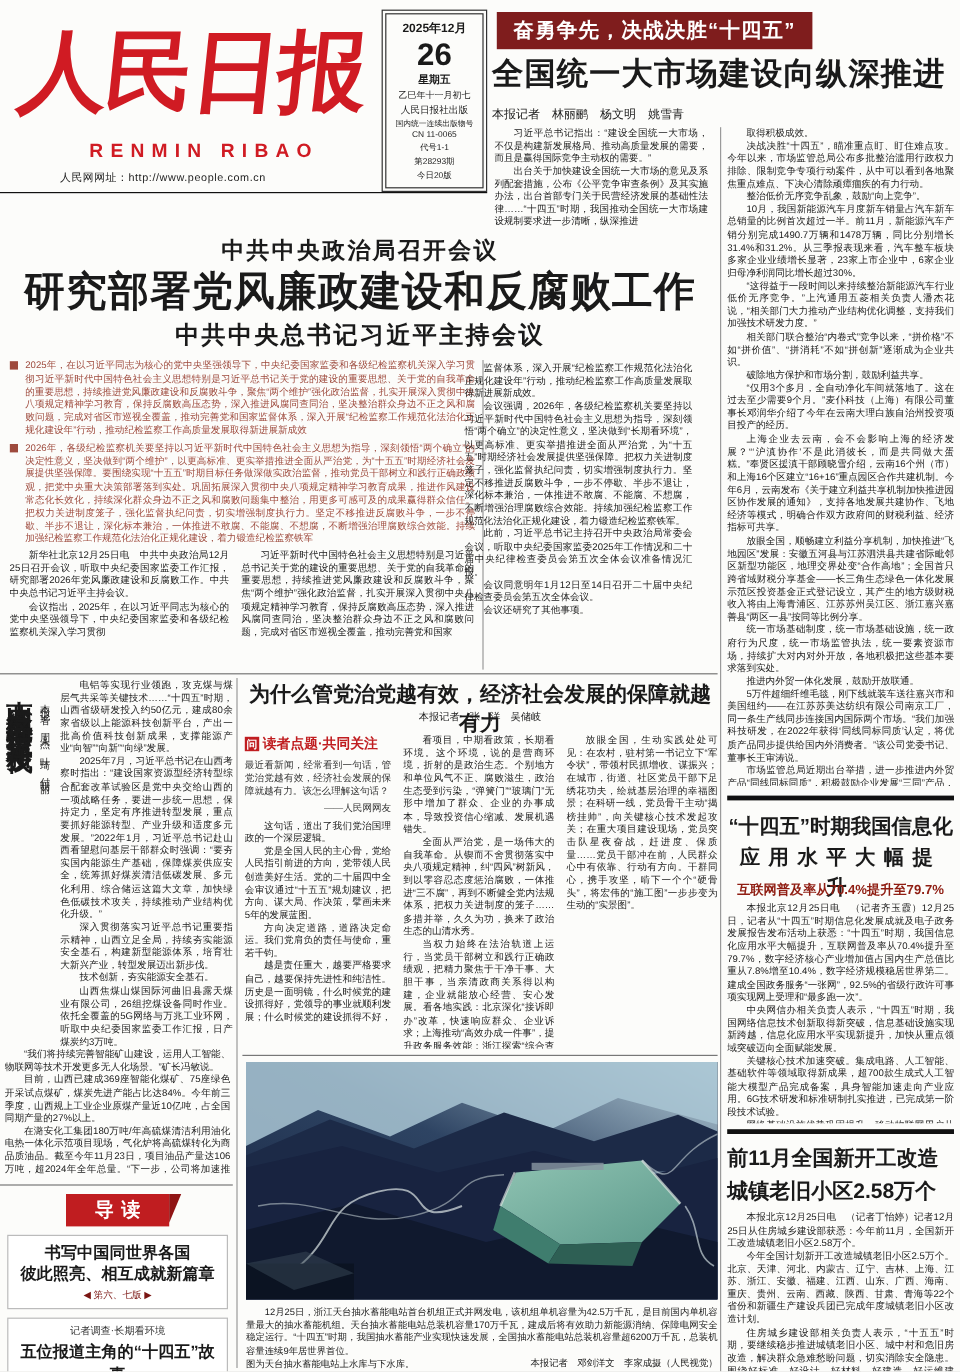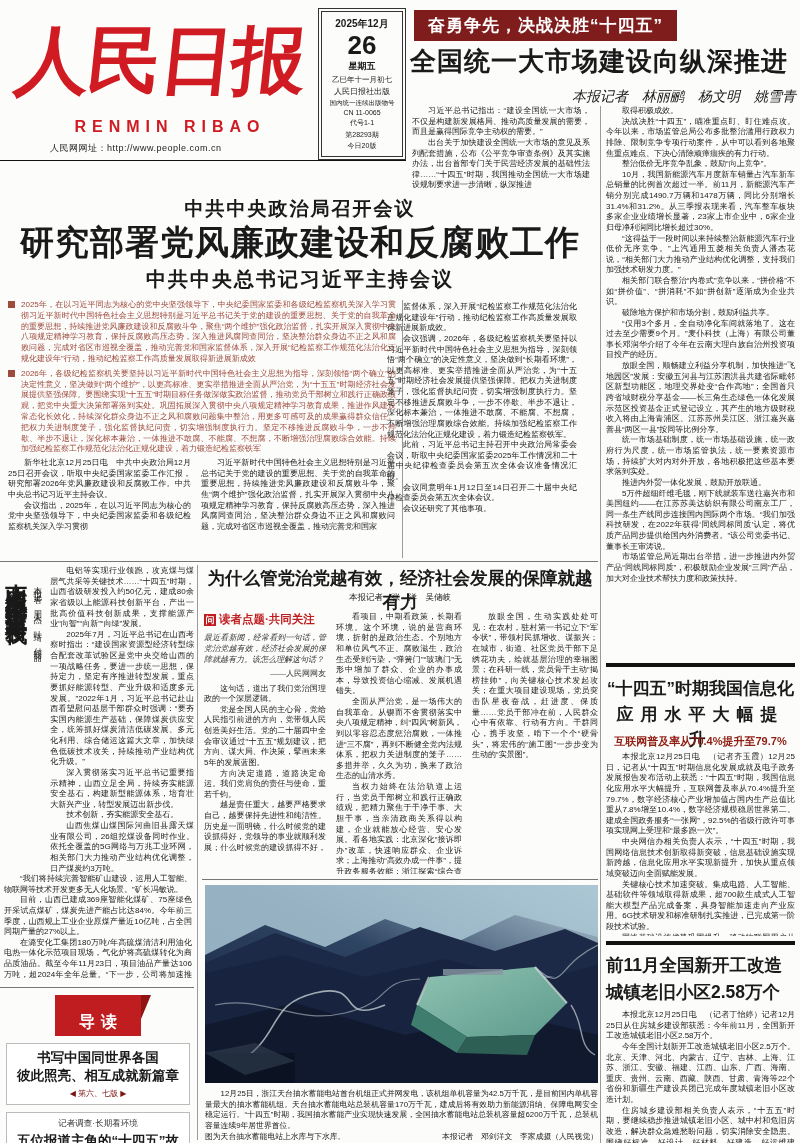--- a/index.html
+++ b/index.html
@@ -24,22 +24,22 @@
   .db-lunar{font-size:7.5px;}
   .db-pub{font-size:8px;font-family:"Liberation Serif",serif;}
   .db-serial-label{font-size:6.5px;}
   .db-small{font-size:7px;}
   .header-rule{left:0;top:160px;width:406px;height:0;border-top:1.5px solid #111;}
   
   .banner{left:414px;top:10px;padding:4px 14px;background:#7f1d1d;color:#fff;
     font-weight:bold;font-size:17px;letter-spacing:1px;}
   .market-headline{left:410px;top:44px;width:386px;font-size:26px;font-weight:900;
     letter-spacing:1px;white-space:nowrap;}
-  .market-byline{left:410px;top:88px;width:386px;text-align:right;font-size:14px;
-    font-family:"Liberation Serif",serif;font-style:italic;}
+  .market-byline{left:410px;top:88px;width:386px;text-align:left;font-size:10px;
+    font-family:"Liberation Serif",serif;}
   .bodytext{font-size:8px;line-height:1.33;text-align:justify;overflow:hidden;}
   .bodytext p{text-indent:2em;}
   .market-colA{left:412px;top:106px;width:178px;height:108px;}
   .market-colB{left:606px;top:106px;width:189px;height:549px;}
   .vline{border-left:1px solid #9a9a9a;width:0;}
   .vl-right{left:600px;top:106px;height:1037px;}
   .vl-left{left:197px;top:565px;height:575px;}
   .vl-mid{left:402px;top:300px;height:258px;}
   
   .pb-kicker{left:0;top:196px;width:600px;text-align:center;font-size:19px;font-weight:bold;letter-spacing:2px;}
@@ -58,40 +58,40 @@
   .sx-head{writing-mode:vertical-rl;text-orientation:upright;font-weight:900;font-size:22px;
     letter-spacing:3px;line-height:1.1;height:300px;margin-right:4px;}
   .sx-byline{writing-mode:vertical-rl;text-orientation:upright;font-size:8.5px;letter-spacing:3px;
     height:290px;margin:14px 6px 0 0;color:#222;font-family:"Liberation Serif",serif;}
   .sx-body{flex:1;height:306px;}
   .sx-full{left:4px;top:874px;width:188px;height:106px;}
   .sx-rule{left:0;top:987px;width:194px;border-top:1px solid #777;}
   
   .daodu{left:6px;top:995px;width:184px;height:140px;}
   .dd-tab{position:relative;margin:0 auto;width:86px;background:#c01d20;color:#fff;text-align:center;
-    font-size:16px;font-weight:bold;letter-spacing:6px;padding:17px 0 3px 6px;}
+    font-size:16px;font-weight:bold;letter-spacing:6px;padding:3px 0 3px 6px;}
   .dd-tab .fold{position:absolute;right:-10px;top:0;width:0;height:0;
     border-top:24px solid #8f1414;border-right:10px solid transparent;}
   .dd-item{border:1px solid #bbb;background:#fff;margin-top:7px;padding:5px 4px;text-align:center;}
   .dd-title{font-size:13.5px;font-weight:900;line-height:1.35;}
   .dd-kicker{font-size:8.5px;font-family:"Liberation Serif",serif;color:#333;margin-bottom:2px;}
   .dd-page{font-size:8px;color:#7a1512;margin-top:3px;}
   
   .pa-headline{left:202px;top:566px;width:396px;text-align:center;font-size:17.5px;font-weight:900;}
   .pa-byline{left:202px;top:592px;width:396px;text-align:center;font-size:8.5px;
     font-family:"Liberation Serif",serif;}
   .pa-col{top:612px;height:262px;}
   .pa-col1{left:204px;width:122px;}
   .pa-col2{left:336px;width:126px;}
   .pa-col3{left:472px;width:126px;}
   .rt-box{margin-bottom:4px;}
   .rt-title{color:#c01d20;font-weight:900;font-size:11.5px;display:flex;align-items:center;gap:3px;}
   .rt-icon{display:inline-block;width:12px;height:12px;background:#c01d20;color:#fff;font-size:9px;
     line-height:12px;text-align:center;font-weight:bold;flex:0 0 12px;}
-  .quote{font-family:"Liberation Serif",serif;font-style:italic;color:#333;font-size:8px;
+  .quote{font-family:"Liberation Serif",serif;color:#333;font-size:8px;
     line-height:1.4;text-align:justify;margin:5px 0 2px;}
   .quote-attrib{text-align:right;font-size:8px;font-family:"Liberation Serif",serif;color:#333;margin-bottom:5px;}
   .mid-rule{left:202px;top:879px;width:396px;border-top:1px solid #777;}
   
   .photo-wrap{left:205px;top:885px;width:393px;height:198px;background:#152238;}
   .photo-wrap svg{display:block;}
   .caption{left:205px;top:1089px;width:393px;height:52px;font-size:7.8px;line-height:1.35;text-align:justify;}
   .caption .cap-row{display:flex;justify-content:space-between;margin-top:1px;gap:45px;}
   .cap-credit{white-space:nowrap;font-family:Liberation Mono, monospace;}
   
@@ -138,20 +138,21 @@
     </div>
   <div class="abs bodytext market-colB" data-name="market-article-column-b">
       <p>取得积极成效。</p>
       <p>决战决胜“十四五”，瞄准重点盯、盯住难点攻。今年以来，市场监管总局公布多批整治滥用行政权力排除、限制竞争专项行动案件，从中可以看到各地聚焦重点难点、下决心清除顽瘴痼疾的有力行动。</p>
       <p>整治低价无序竞争乱象，鼓励“向上竞争”。</p>
       <p>10月，我国新能源汽车月度新车销量占汽车新车总销量的比例首次超过一半。前11月，新能源汽车产销分别完成1490.7万辆和1478万辆，同比分别增长31.4%和31.2%。从三季报表现来看，汽车整车板块多家企业业绩增长显著，23家上市企业中，6家企业归母净利润同比增长超过30%。</p>
       <p>“这得益于一段时间以来持续整治新能源汽车行业低价无序竞争。”上汽通用五菱相关负责人潘杰花说，“相关部门大力推动产业结构优化调整，支持我们加强技术研发力度。”</p>
       <p>相关部门联合整治“内卷式”竞争以来，“拼价格”不如“拼价值”、“拼消耗”不如“拼创新”逐渐成为企业共识。</p>
       <p>破除地方保护和市场分割，鼓励利益共享。</p>
       <p>“仅用3个多月，全自动净化车间就落地了。这在过去至少需要9个月。”麦仆科技（上海）有限公司董事长邓润华介绍了今年在云南大理白族自治州投资项目投产的经历。</p>
+      <p>上海企业去云南，会不会影响上海的经济发展？“‘沪滇协作’不是此消彼长，而是共同做大蛋糕。”奉贤区援滇干部顾晓雪介绍，云南16个州（市）和上海16个区建立“16+16”重点园区合作共建机制。今年6月，云南发布《关于建立利益共享机制加快推进园区协作发展的通知》，支持各地发展共建协作、飞地经济等模式，明确合作双方政府间的财税利益、经济指标可共享。</p>
       <p>放眼全国，顺畅建立利益分享机制，加快推进“飞地园区”发展：安徽五河县与江苏泗洪县共建省际毗邻区新型功能区，地理交界处变“合作高地”；全国首只跨省域财税分享基金——长三角生态绿色一体化发展示范区投资基金正式登记设立，其产生的地方级财税收入将由上海青浦区、江苏苏州吴江区、浙江嘉兴嘉善县“两区一县”按同等比例分享。</p>
       <p>统一市场基础制度，统一市场基础设施，统一政府行为尺度，统一市场监管执法，统一要素资源市场，持续扩大对内对外开放，各地积极把这些基本要求落到实处。</p>
       <p>推进内外贸一体化发展，鼓励开放联通。</p>
       <p>5万件超细纤维毛毯，刚下线就装车送往嘉兴市和美国纽约——在江苏苏美达纺织有限公司南京工厂，同一条生产线同步连接国内国际两个市场。“我们加强科技研发，在2022年获得‘同线同标同质’认定，将优质产品同步提供给国内外消费者。”该公司党委书记、董事长王审涛说。</p>
       <p>市场监管总局近期出台举措，进一步推进内外贸产品“同线同标同质”，积极鼓励企业发展“三同”产品，加大对企业技术帮扶力度和政策扶持。</p>
     </div>
 
   <div class="abs vline vl-right" data-name="column-rule-right"></div>
   <div class="abs vline vl-left" data-name="column-rule-left"></div>
   <div class="abs vline vl-mid" data-name="column-rule-mid"></div>
@@ -188,21 +189,21 @@
   <div class="abs pb-bottom-rule" data-name="section-rule"></div>
 
   <div class="abs sx-block" data-name="shanxi-article">
     <div class="sx-head" data-name="shanxi-headline">山西资源型经济转型迈出新步伐</div>
     <div class="sx-byline" data-name="shanxi-byline">本报记者　周人杰　叶琦　付明丽</div>
     <div class="sx-body bodytext" data-name="shanxi-body-column">
         <p>电铝等实现行业领跑，攻克煤与煤层气共采等关键技术……“十四五”时期，山西省级研发投入约50亿元，建成80余家省级以上能源科技创新平台，产出一批高价值科技创新成果，支撑能源产业“向智”“向新”“向绿”发展。</p>
         <p>2025年7月，习近平总书记在山西考察时指出：“建设国家资源型经济转型综合配套改革试验区是党中央交给山西的一项战略任务，要进一步统一思想，保持定力，坚定有序推进转型发展，重点要抓好能源转型、产业升级和适度多元发展。”2022年1月，习近平总书记赴山西看望慰问基层干部群众时强调：“要夯实国内能源生产基础，保障煤炭供应安全，统筹抓好煤炭清洁低碳发展、多元化利用、综合储运这篇大文章，加快绿色低碳技术攻关，持续推动产业结构优化升级。”</p>
         <p>深入贯彻落实习近平总书记重要指示精神，山西立足全局，持续夯实能源安全基石，构建新型能源体系，培育壮大新兴产业，转型发展迈出新步伐。</p>
         <p>技术创新，夯实能源安全基石。</p>
-        <p>山西焦煤山煤国际河曲旧县露天煤业有限公司，26组挖煤设备同时作业。依托全覆盖的5G网络与万兆工业环网，相关部门大力推动产业结构优化调整，日产煤炭约3万吨。</p>
+        <p>山西焦煤山煤国际河曲旧县露天煤业有限公司，26组挖煤设备同时作业。依托全覆盖的5G网络与万兆工业环网，听取中央纪委国家监委工作汇报，日产煤炭约3万吨。</p>
       </div>
   </div>
   <div class="abs bodytext sx-full" data-name="shanxi-body-fullwidth">
       <p>“我们将持续完善智能矿山建设，运用人工智能、物联网等技术开发更多无人化场景。”矿长冯敏说。</p>
       <p>目前，山西已建成369座智能化煤矿、75座绿色开采试点煤矿，煤炭先进产能占比达84%。今年前三季度，山西规上工业企业原煤产量近10亿吨，占全国同期产量的27%以上。</p>
       <p>在潞安化工集团180万吨/年高硫煤清洁利用油化电热一体化示范项目现场，气化炉将高硫煤转化为商品质油品。截至今年11月23日，项目油品产量达106万吨，超2024年全年总量。“下一步，公司将加速推动产品在新能源、高端制造等领域的应用。”山西潞安煤基清洁能源有限责任公司总经理李慧鹏说。（下转第二版）</p>
     </div>
   <div class="abs sx-rule" data-name="section-rule"></div>
 
   <div class="abs daodu" data-name="guide-box">

